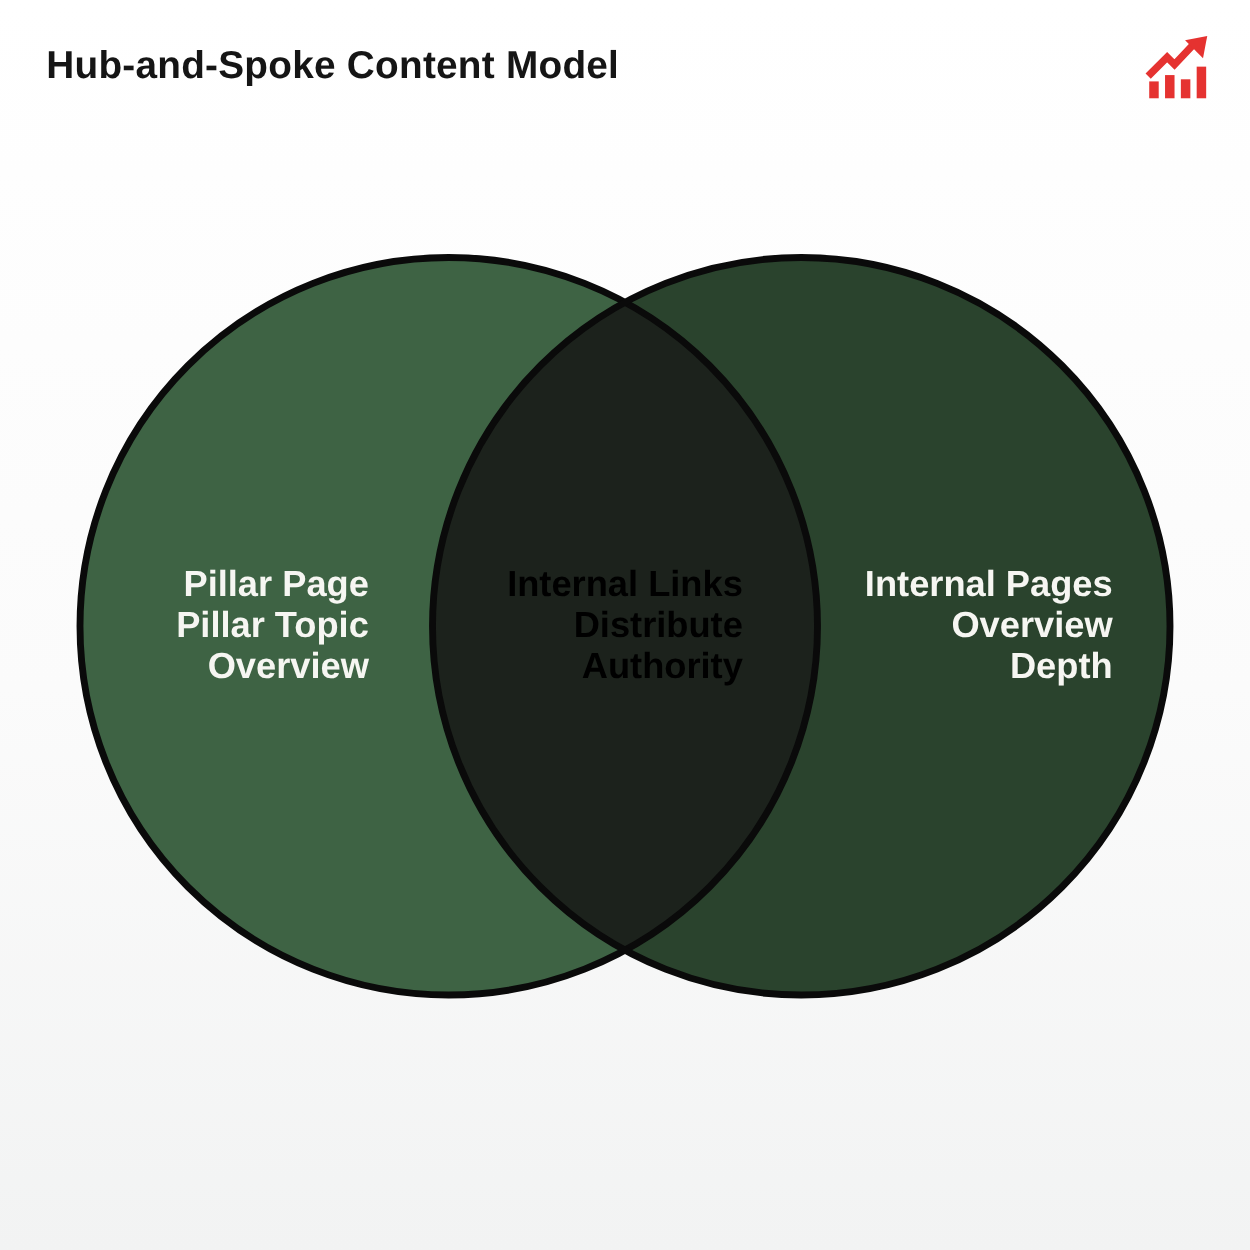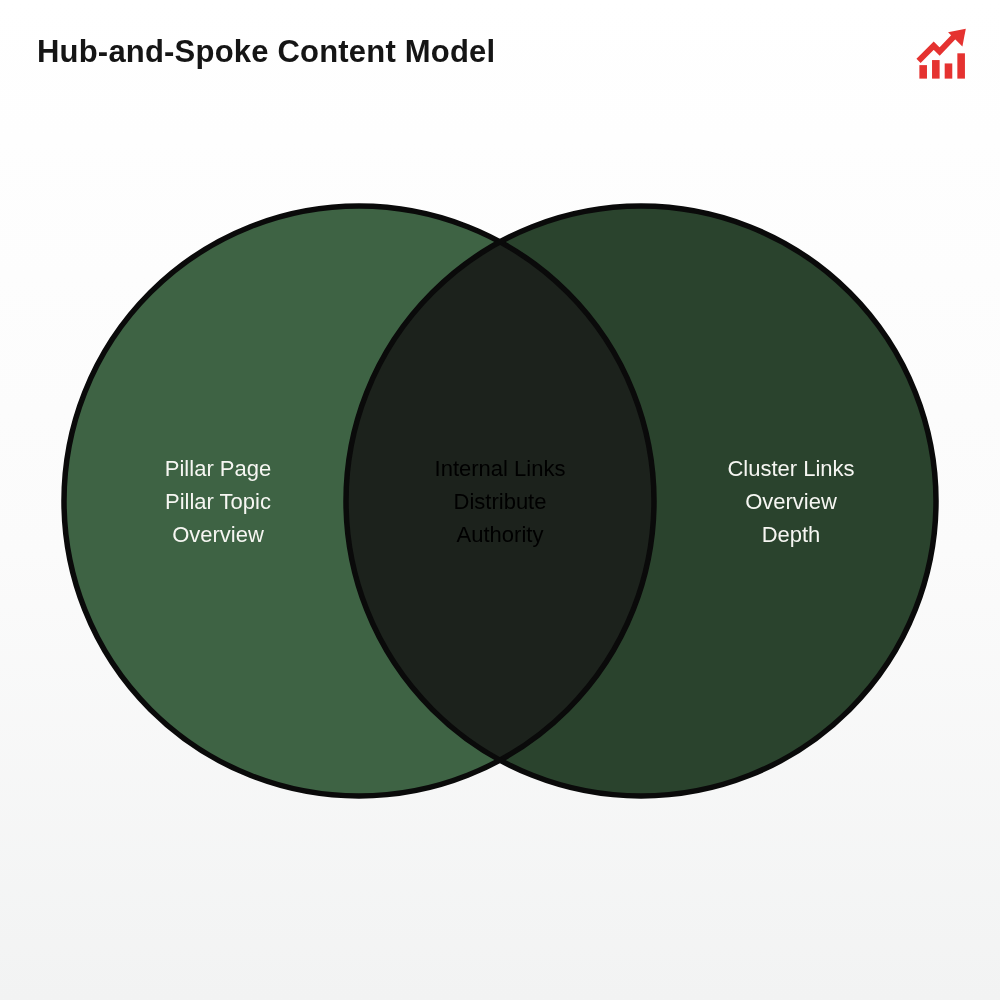--- a/index.html
+++ b/index.html
@@ -13,21 +13,21 @@
     position: absolute; left: 37px; top: 34px; margin: 0;
     font-size: 31px; font-weight: 700; color: #151515; letter-spacing: 0.2px;
   }
   .brand-icon {
     position: absolute; right: 30px; top: 28px; width: 54px; height: 54px;
   }
   .brand-icon svg { width: 100%; height: 100%; display: block; }
   .venn-svg { position: absolute; left: 0; top: 0; width: 1000px; height: 1000px; }
   .venn-label {
     position: absolute; transform: translate(-50%, -50%);
-    text-align: center; font-size: 22px; font-weight: 400; line-height: 33px;
+    text-align: right; font-size: 29px; font-weight: 700; line-height: 33px;
     white-space: nowrap;
   }
   .venn-label-left   { left: 218px; top: 501px; }
   .venn-label-center { left: 500px; top: 501px; }
   .venn-label-right  { left: 791px; top: 501px; }
 </style>
 </head>
 <body>
 
 <div class="page">
@@ -59,18 +59,18 @@
     <div>Overview</div>
   </div>
 
   <div class="venn-label venn-label-center" style="color: #000000;">
     <div>Internal Links</div>
     <div>Distribute</div>
     <div>Authority</div>
   </div>
 
   <div class="venn-label venn-label-right" style="color: rgb(246, 246, 242);">
-    <div>Cluster Links</div>
+    <div>Internal Pages</div>
     <div>Overview</div>
     <div>Depth</div>
   </div>
 
 </div>
 
 </body></html>

